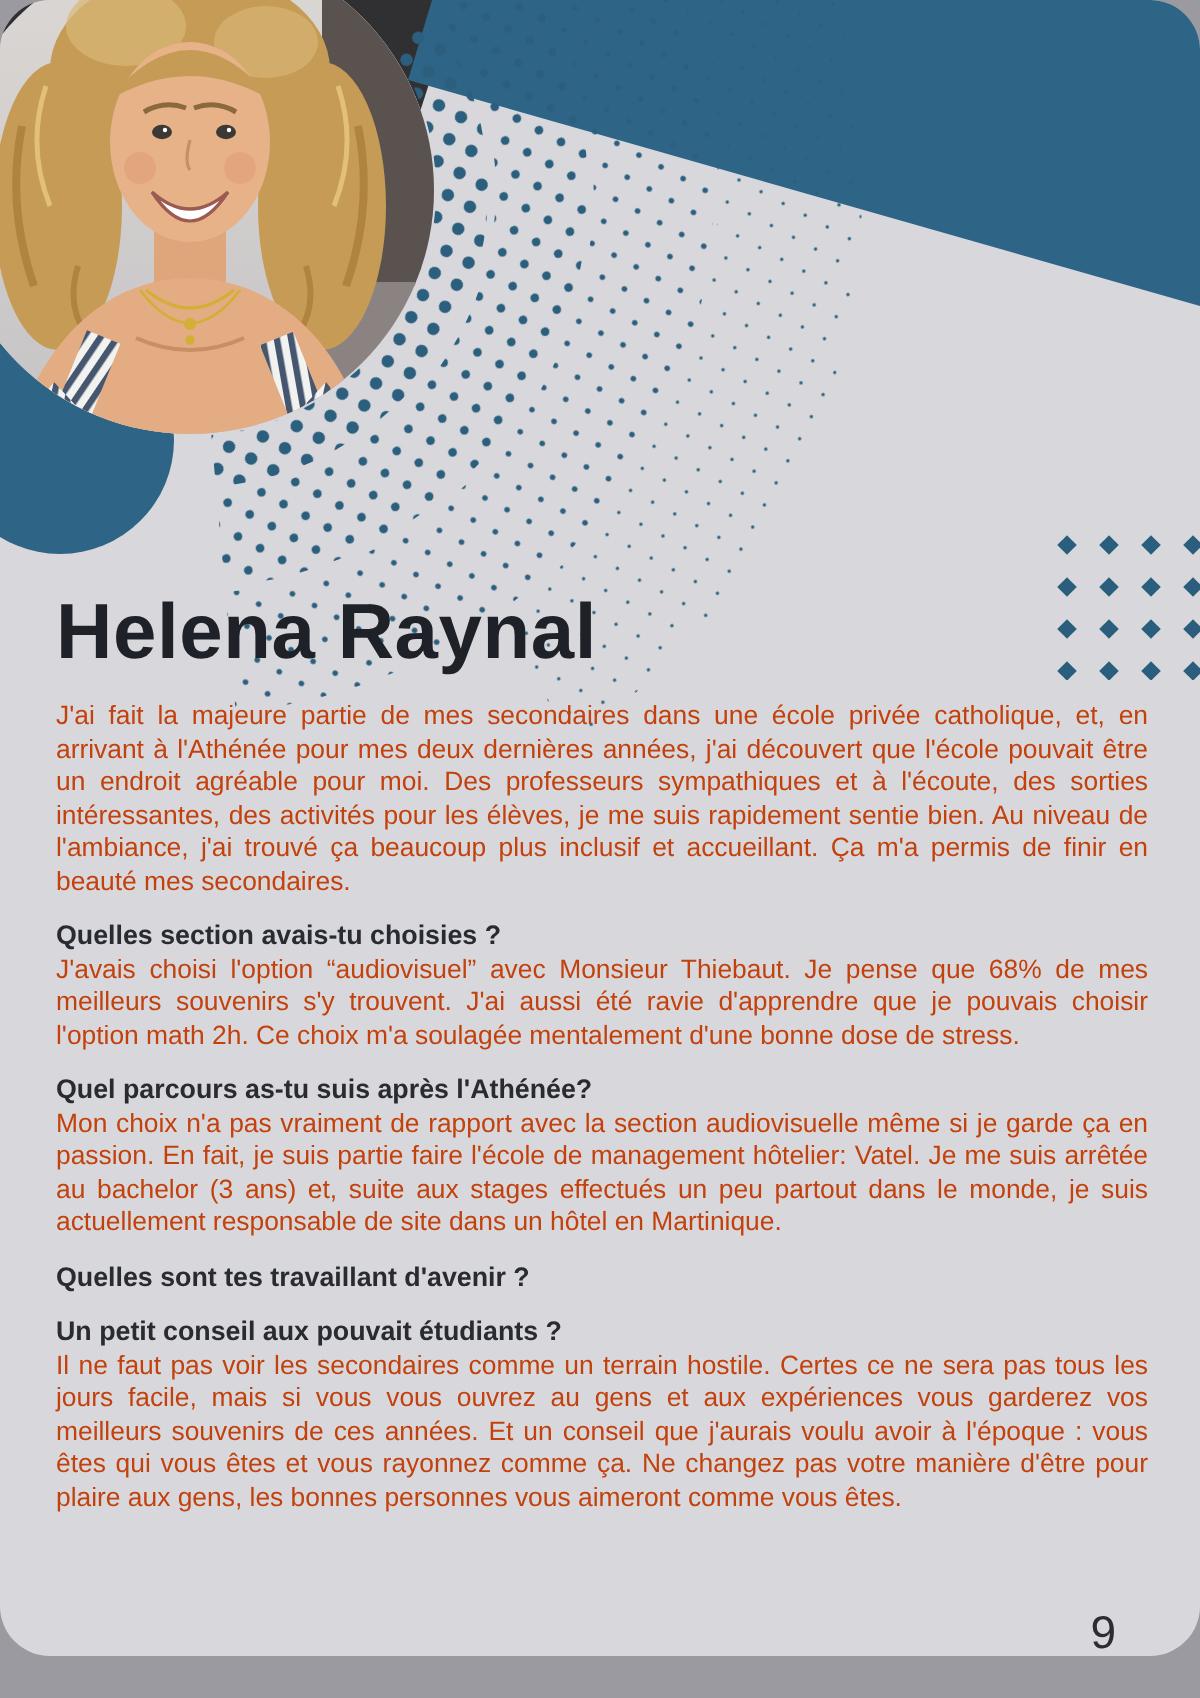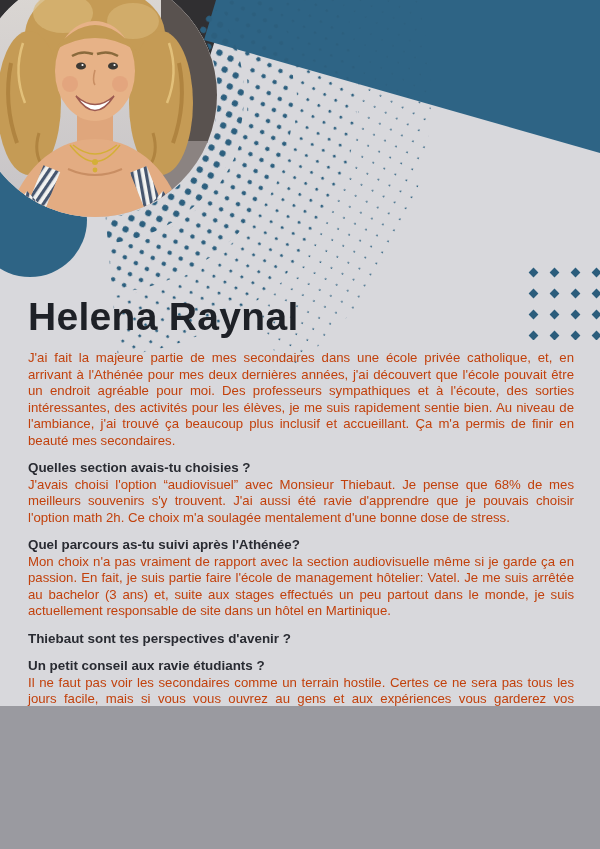--- a/index.html
+++ b/index.html
@@ -1,19 +1,20 @@
 <!DOCTYPE html>
 <html><head>
 <meta charset="utf-8">
 <style>
   html,body{margin:0;padding:0;background:#9a9aa0;}
   .page{
-    position:relative;width:600px;height:706px;margin:0 auto;
+    position:relative;width:600px;height:828px;margin:0 auto;
     background:#d8d8dc;overflow:hidden;
     font-family:"Liberation Sans",sans-serif;
+    border-radius:25px;
   }
   
   .wedge-dark{
     position:absolute;inset:0;background:#302f31;
     clip-path:polygon(0 0,228px 0,170px 180px,0 180px);
   }
   .band-blue{
     position:absolute;inset:0;background:#2e6485;
     clip-path:polygon(216px 0,600px 0,600px 153px,204px 40px);
   }
@@ -151,29 +152,29 @@
     <section class="qa">
       <p class="answer">J'ai fait la majeure partie de mes secondaires dans une école privée catholique, et, en arrivant à l'Athénée pour mes deux dernières années, j'ai découvert que l'école pouvait être un endroit agréable pour moi. Des professeurs sympathiques et à l'écoute, des sorties intéressantes, des activités pour les élèves, je me suis rapidement sentie bien. Au niveau de l'ambiance, j'ai trouvé ça beaucoup plus inclusif et accueillant. Ça m'a permis de finir en beauté mes secondaires.</p>
     </section>
 
     <section class="qa">
       <h2 class="question">Quelles section avais-tu choisies ?</h2>
       <p class="answer">J'avais choisi l'option “audiovisuel” avec Monsieur Thiebaut. Je pense que 68% de mes meilleurs souvenirs s'y trouvent. J'ai aussi été ravie d'apprendre que je pouvais choisir l'option math 2h. Ce choix m'a soulagée mentalement d'une bonne dose de stress.</p>
     </section>
 
     <section class="qa">
-      <h2 class="question">Quel parcours as-tu suivi après l'Athénée?</h2>
+      <h2 class="question">Quel parcours as-tu suis après l'Athénée?</h2>
       <p class="answer">Mon choix n'a pas vraiment de rapport avec la section audiovisuelle même si je garde ça en passion. En fait, je suis partie faire l'école de management hôtelier: Vatel. Je me suis arrêtée au bachelor (3 ans) et, suite aux stages effectués un peu partout dans le monde, je suis actuellement responsable de site dans un hôtel en Martinique.</p>
     </section>
 
     <section class="qa">
-      <h2 class="question">Thiebaut sont tes perspectives d'avenir ?</h2>
+      <h2 class="question">Quelles sont tes travaillant d'avenir ?</h2>
     </section>
 
     <section class="qa">
-      <h2 class="question">Un petit conseil aux ravie étudiants ?</h2>
+      <h2 class="question">Un petit conseil aux pouvait étudiants ?</h2>
       <p class="answer">Il ne faut pas voir les secondaires comme un terrain hostile. Certes ce ne sera pas tous les jours facile, mais si vous vous ouvrez au gens et aux expériences vous garderez vos meilleurs souvenirs de ces années. Et un conseil que j'aurais voulu avoir à l'époque : vous êtes qui vous êtes et vous rayonnez comme ça. Ne changez pas votre manière d'être pour plaire aux gens, les bonnes personnes vous aimeront comme vous êtes.</p>
     </section>
   </main>
 
   <div class="page-number">9</div>
 
 </div>
 
 </body></html>

